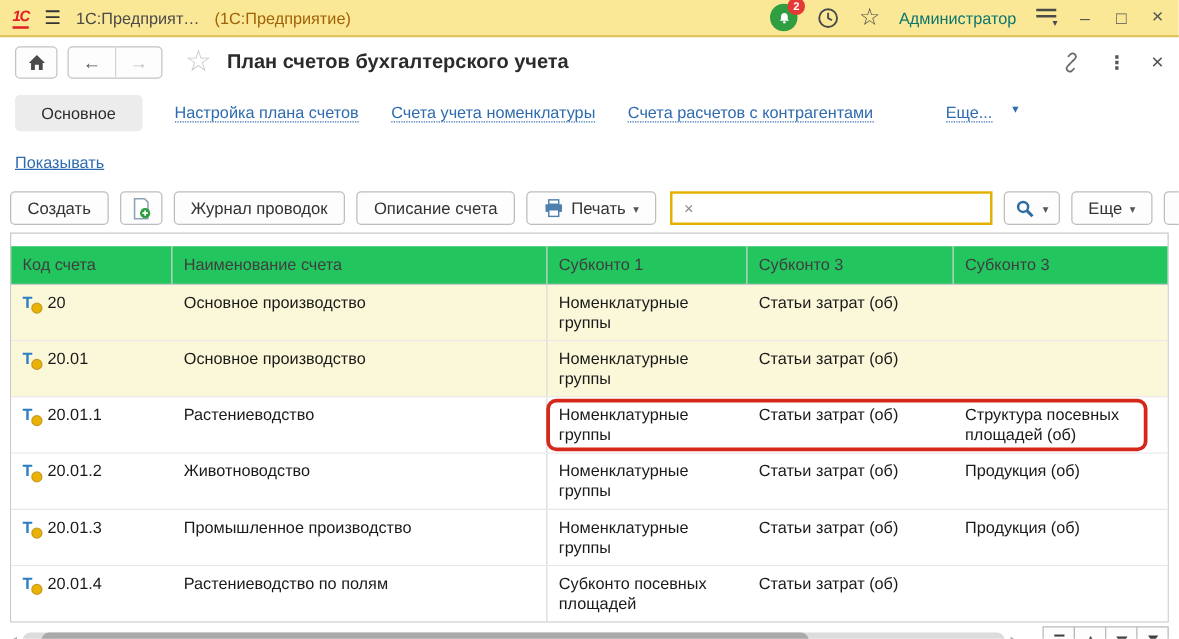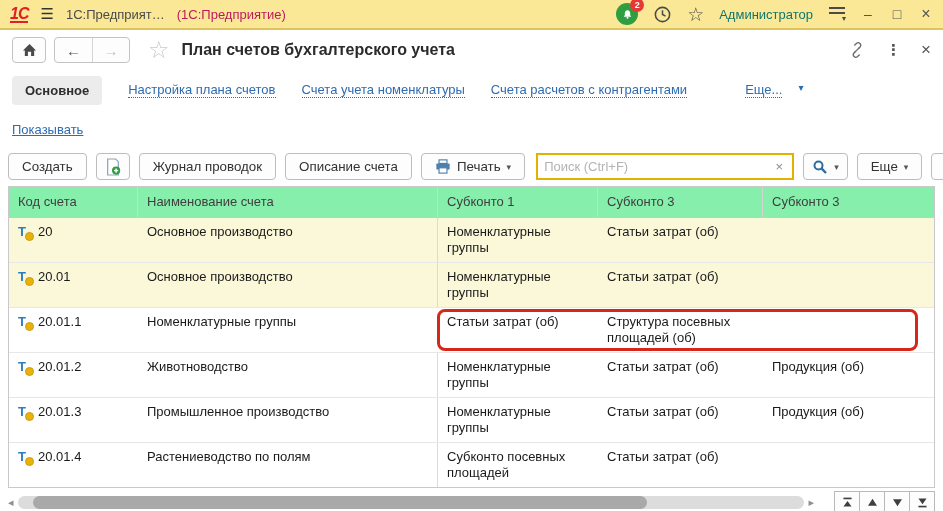--- a/index.html
+++ b/index.html
@@ -7,25 +7,25 @@
   body {
     font-family: "Liberation Sans", "DejaVu Sans", sans-serif;
     background: #ffffff; color: #1a1a1a; font-size: 13px;
   }
   
   .topbar {
     height: 30px; background: var(--topbar-yellow, #fae897);
     border-bottom: 2px solid #dfc35c;
     display: flex; align-items: center; padding: 0 10px; gap: 12px;
   }
-  .logo { color: #e31e24; font-weight: bold; font-size: 16px; font-style: italic;
+  .logo { color: #e31e24; font-weight: bold; font-size: 12px; font-style: italic;
           border-bottom: 2px solid #e31e24; line-height: 15px; letter-spacing: -1px; }
   .hamburger { font-size: 15px; color: #333; cursor: pointer; }
   .tab-title { color: #4a4a4a; max-width: 110px; white-space: nowrap; }
-  .app-title { color: #be185d; white-space: nowrap; }
+  .app-title { color: #a16207; white-space: nowrap; }
   .global-search {
     flex: 0 0 298px; height: 22px; background: #fcf3c0; border: 1px solid #e7d88e;
     border-radius: 3px; display: flex; align-items: center; padding: 0 6px; gap: 5px; margin-left: 6px;
   }
   .global-search input {
     border: none; background: transparent; outline: none; width: 100%;
     font-family: inherit; font-size: 13px; color: #333;
   }
   .global-search input::placeholder { color: #b6ad7d; }
   .topbar-right { margin-left: auto; display: flex; align-items: center; gap: 15px; }
@@ -54,21 +54,21 @@
   .nav-pair .half + .half { border-left: 1px solid #d4d4d4; }
   .arrow-back { color: #555; font-size: 15px; font-weight: bold; }
   .arrow-fwd { color: #c3c3c3; font-size: 15px; font-weight: bold; }
   .fav-star { color: #c9c9c9; font-size: 24px; margin: 0 4px 0 10px; line-height: 20px; }
   .form-title { font-size: 16px; font-weight: bold; color: #2b2b2b; }
   .form-header-right { margin-left: auto; display: flex; align-items: center; gap: 20px; }
   .dots-icon { color: #555; font-size: 15px; font-weight: bold; letter-spacing: 0; }
   .close-x { color: #555; font-size: 17px; cursor: pointer; }
   
   .nav-tabs { height: 40px; display: flex; align-items: center; padding: 0 12px; gap: 26px; }
-  .tab-active { background: #ececec; border-radius: 4px; padding: 7px 13px; color: #2d2d2d; cursor: pointer; font-weight: bold; }
+  .tab-active { background: #ececec; border-radius: 4px; padding: 7px 21px; color: #2d2d2d; cursor: pointer; }
   .tab-link { color: var(--link-blue,#2f6baf); border-bottom: 1px dotted var(--link-blue,#2f6baf);
               cursor: pointer; line-height: 15px; }
   .tab-more { display: flex; align-items: flex-start; gap: 16px; cursor: pointer; padding-left: 32px; }
   .tab-more .caret { color: var(--link-blue,#2f6baf); font-size: 10px; }
   
   .subheader { height: 38px; display: flex; align-items: center; padding: 0 12px; gap: 8px; }
   .subheader .lbl { color: #2b2b2b; }
   .subheader .lnk { color: var(--link-blue,#2f6baf); text-decoration: underline; cursor: pointer; }
   
   .toolbar { height: 37px; display: flex; align-items: center; padding: 0 8px; gap: 9px; }
@@ -82,21 +82,21 @@
   .tbl-search {
     height: 27px; flex: 0 0 258px; border: 2px solid #e3b200; background: #fff;
     display: flex; align-items: center; padding: 0 6px; margin-left: 2px;
   }
   .tbl-search input { border: none; outline: none; width: 100%; font-family: inherit; font-size: 13px; color: #333; background: transparent; }
   .tbl-search input::placeholder { color: #b3b3b3; }
   .tbl-search .clear { color: #8a8a8a; font-size: 13px; cursor: pointer; padding: 0 3px; }
   
   .table-wrap { margin: 1px 8px 0 8px; border: 1px solid #c9c9c9; }
   .thead, .trow { display: grid; grid-template-columns: 129px 300px 160px 165px 1fr; }
-  .thead { background: #86efac; border-bottom: 1px solid #c9c9c9; }
+  .thead { background: #22c55e; border-bottom: 1px solid #c9c9c9; margin-top: 10px; }
   .thead .th { padding: 7px 9px; color: #3f3f3f; border-right: 1px solid #d4d4d4; min-height: 30px; }
   .thead .th:last-child { border-right: none; }
   .trow { position: relative; min-height: 44px; border-bottom: 1px solid #e7e7e7; background: #fff; }
   .trow:last-child { border-bottom: none; }
   .trow.yellow { background: var(--row-yellow,#fbf8d9); }
   .td { padding: 6px 9px; line-height: 16px; }
   .td.c-namecell { border-right: 1px solid #dadada; }
   .codecell { display: flex; align-items: flex-start; gap: 8px; padding-top: 6px; }
   .acct-icon { position: relative; color: var(--icon-blue,#2d7dc1); font-weight: bold; font-size: 13px;
                line-height: 15px; width: 12px; flex: 0 0 12px; }
@@ -214,21 +214,20 @@
   <button class="t-btn">
     <svg width="16" height="15" viewBox="0 0 18 17">
       <rect x="4.5" y="1" width="9" height="4" fill="#ffffff" stroke="#4f7fae" stroke-width="1.3"></rect>
       <rect x="1.5" y="5" width="15" height="7" rx="1" fill="#4f7fae"></rect>
       <rect x="4.5" y="10" width="9" height="6" fill="#ffffff" stroke="#4f7fae" stroke-width="1.3"></rect>
     </svg>
     <span>Печать</span>
     <span class="caret">▾</span>
   </button>
   <div class="tbl-search">
-    <input placeholder="Поиск (Ctrl+F)" style="">
     <span class="clear">×</span>
   </div>
   <button class="t-btn icon-btn">
     <svg width="16" height="16" viewBox="0 0 16 16">
       <circle cx="6.5" cy="6.5" r="4" fill="none" stroke="#2d6da3" stroke-width="2"></circle>
       <line x1="9.7" y1="9.7" x2="14" y2="14" stroke="#2d6da3" stroke-width="2.4"></line>
     </svg>
     <span class="caret">▾</span>
   </button>
   <button class="t-btn">
@@ -265,20 +264,21 @@
     <div class="td c-namecell c-name">Основное производство</div>
     <div class="td c-sub1">Номенклатурные группы</div>
     <div class="td c-sub2">Статьи затрат (об)</div>
     <div class="td c-sub3"></div>
   </div>
       <div class="trow">
     <div class="td codecell">
       <span class="acct-icon">Т</span>
       <span class="c-code">20.01.1</span>
     </div>
+    <div class="td c-namecell c-name">Растениеводство</div>
     <div class="td c-sub1">Номенклатурные группы</div>
     <div class="td c-sub2">Статьи затрат (об)</div>
     <div class="td c-sub3">Структура посевных площадей (об)</div>
   <div class="row-highlight"></div>
       </div>
       <div class="trow">
     <div class="td codecell">
       <span class="acct-icon">Т</span>
       <span class="c-code">20.01.2</span>
     </div>

